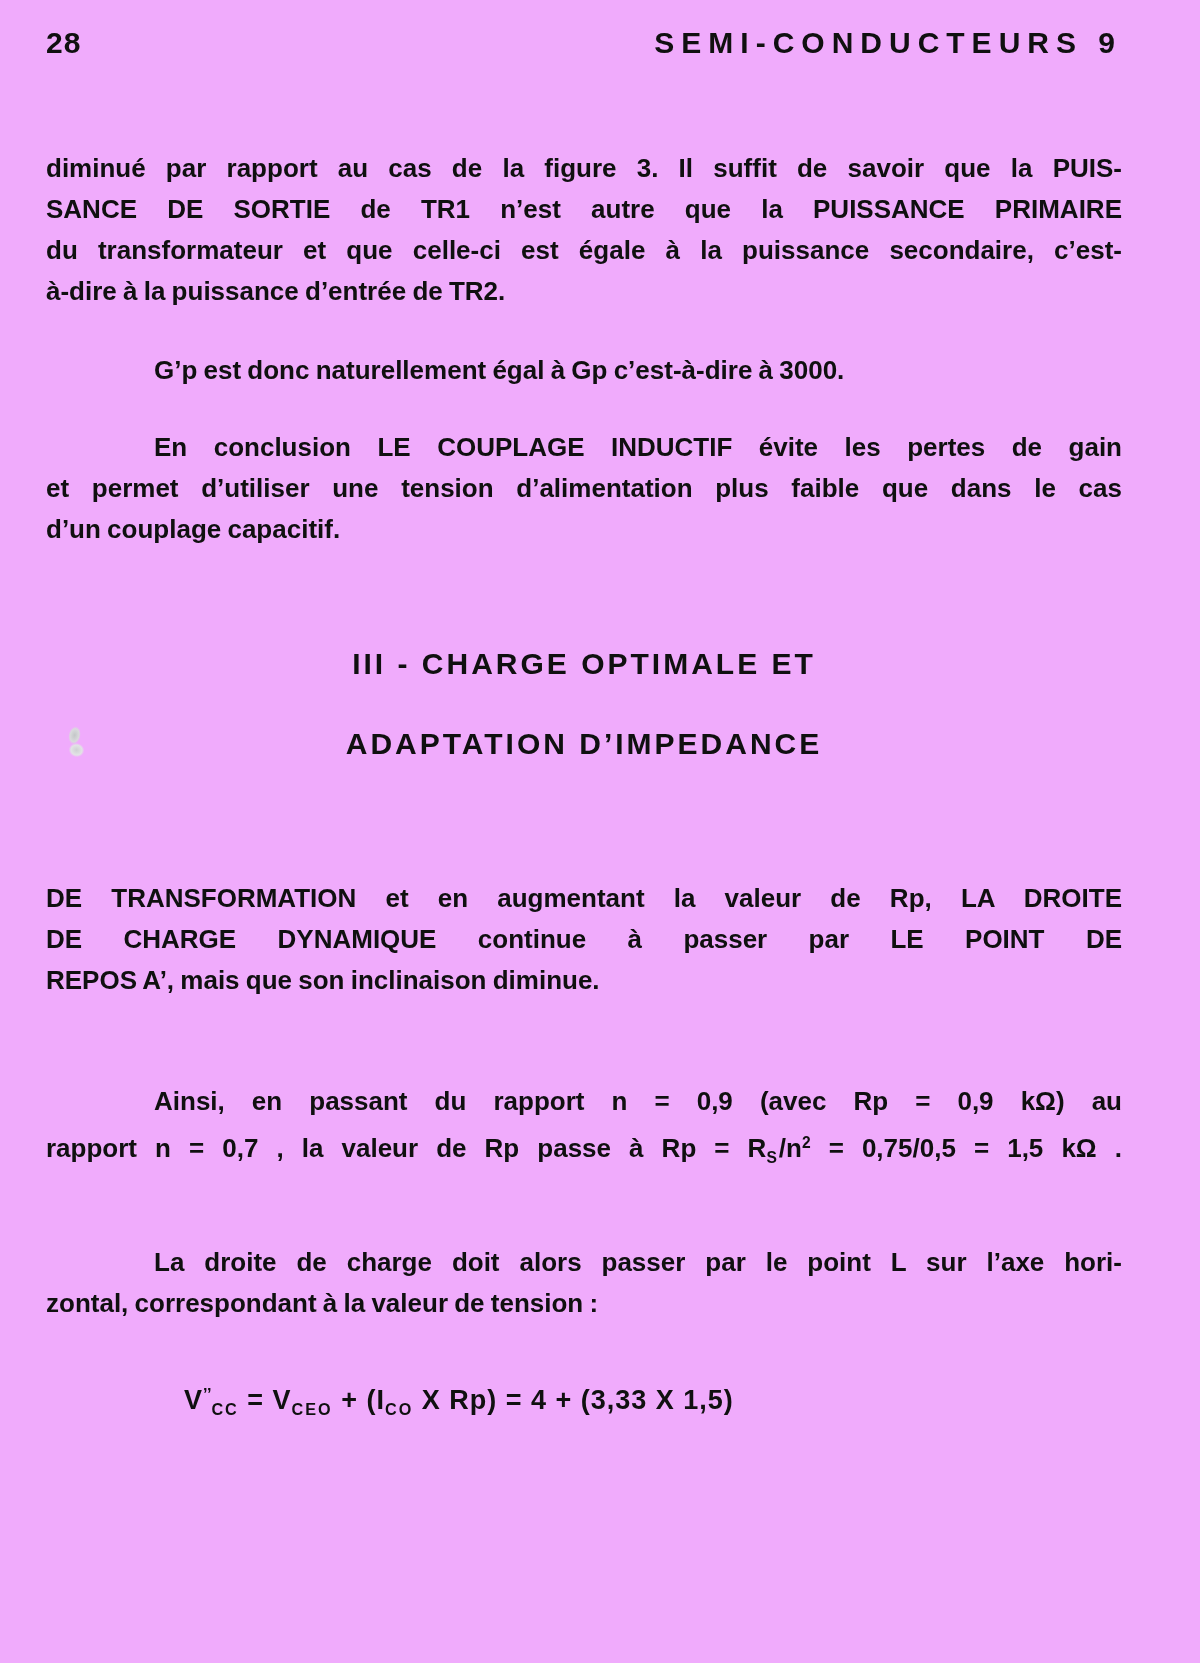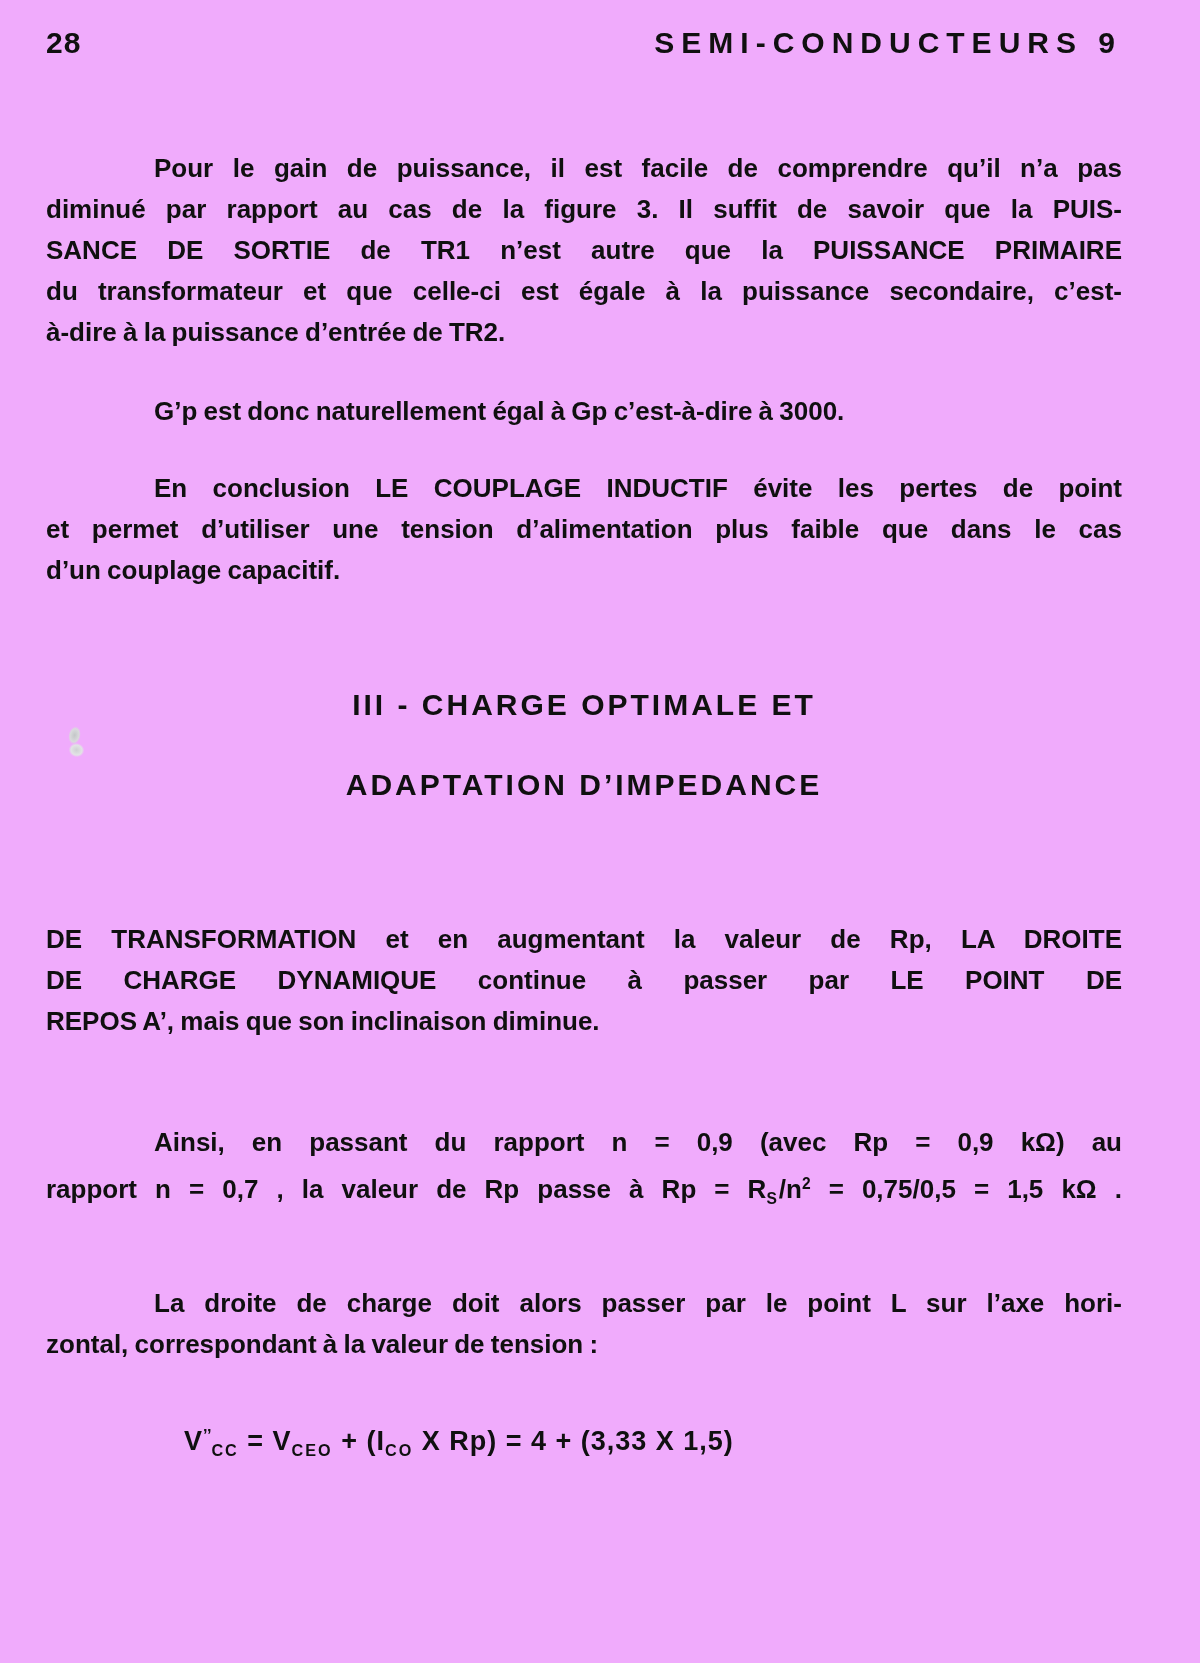--- a/index.html
+++ b/index.html
@@ -85,33 +85,32 @@
 <div class="page">
 
   <div class="hdr">
     <span class="pageno">28</span>
     <span class="title">SEMI-CONDUCTEURS 9</span>
   </div>
 
   <div class="smudge"></div>
 
   <div class="para mt-p1">
-    <span class="line ind">Pour le gain de puissance, il est facile de comprendre qu’il n’a pas</span>
     <span class="line">diminué par rapport au cas de la figure 3. Il suffit de savoir que la PUIS-</span>
     <span class="line">SANCE DE SORTIE de TR1 n’est autre que la PUISSANCE PRIMAIRE</span>
     <span class="line">du transformateur et que celle-ci est égale à la puissance secondaire, c’est-</span>
     <span class="line end">à-dire à la puissance d’entrée de TR2.</span>
   </div>
 
   <div class="para mt-p2">
     <span class="line end ind">G’p est donc naturellement égal à Gp c’est-à-dire à 3000.</span>
   </div>
 
   <div class="para mt-p3">
-    <span class="line ind">En conclusion LE COUPLAGE INDUCTIF évite les pertes de point</span>
+    <span class="line ind">En conclusion LE COUPLAGE INDUCTIF évite les pertes de gain</span>
     <span class="line">et permet d’utiliser une tension d’alimentation plus faible que dans le cas</span>
     <span class="line end">d’un couplage capacitif.</span>
   </div>
 
   <div class="heading h1">III - CHARGE OPTIMALE ET</div>
   <div class="heading h2">ADAPTATION D’IMPEDANCE</div>
 
   <div class="para mt-p4">
     <span class="line">DE TRANSFORMATION et en augmentant la valeur de Rp, LA DROITE</span>
     <span class="line">DE CHARGE DYNAMIQUE continue à passer par LE POINT DE</span>

